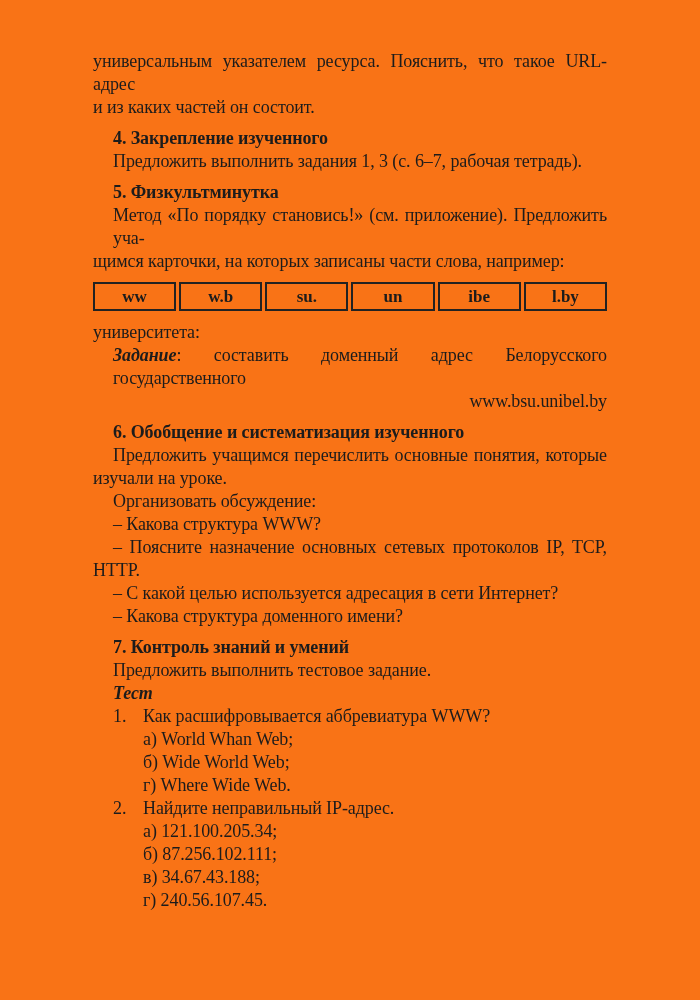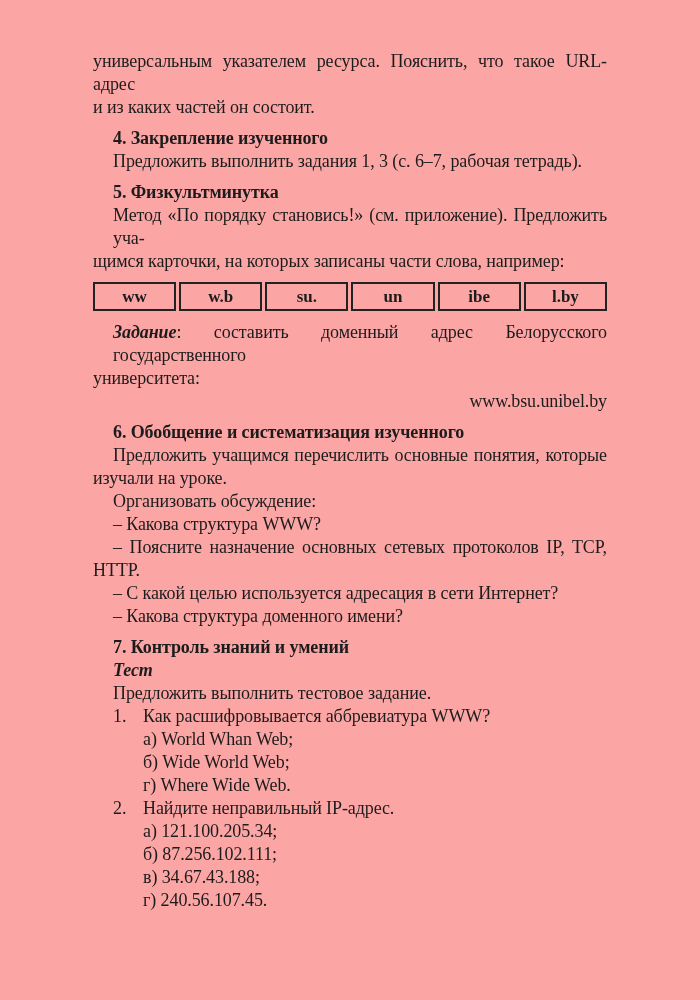--- a/index.html
+++ b/index.html
@@ -2,21 +2,21 @@
 <html><head>
 <meta charset="utf-8">
 <style>
   html, body { margin: 0; padding: 0; background: #ffffff; }
   .page {
     position: relative;
     width: 700px;
     height: 1000px;
     box-sizing: border-box;
     padding: 50px 93px 0 93px;
-    background: #fca5a5;
+    background: #f97316;
     font-family: "Liberation Serif", "DejaVu Serif", serif;
     font-size: 18px;
     line-height: 23px;
     color: #1c1c1c;
     letter-spacing: -0.1px;
     overflow: hidden;
   }
   .ln { white-space: normal; }
   .ind { padding-left: 20px; }
   .ind2 { padding-left: 50px; }
@@ -65,37 +65,37 @@
       <td>ww</td>
       <td>w.b</td>
       <td>su.</td>
       <td>un</td>
       <td>ibe</td>
       <td>l.by</td>
     </tr>
   </tbody>
     </table>
 
+  <div class="ln">университета:</div>
   <div class="ln ind fill"><span class="bi">Задание</span><span>: составить доменный адрес Белорусского государственного</span></div>
-  <div class="ln">университета:</div>
   <div class="ln center">www.bsu.unibel.by</div>
 
   <div class="ln ind b mt">6. Обобщение и систематизация изученного</div>
   <div class="ln ind fill">Предложить учащимся перечислить основные понятия, которые</div>
   <div class="ln">изучали на уроке.</div>
   <div class="ln ind">Организовать обсуждение:</div>
   <div class="ln ind">– Какова структура WWW?</div>
   <div class="ln ind fill">– Поясните назначение основных сетевых протоколов IP, TCP,</div>
   <div class="ln">HTTP.</div>
   <div class="ln ind">– С какой целью используется адресация в сети Интернет?</div>
   <div class="ln ind">– Какова структура доменного имени?</div>
 
   <div class="ln ind b mt">7. Контроль знаний и умений</div>
+  <div class="ln ind">Предложить выполнить тестовое задание.</div>
   <div class="ln ind bi">Тест</div>
-  <div class="ln ind">Предложить выполнить тестовое задание.</div>
 
   <div class="ln ind"><span class="qnum">1.</span><span>Как расшифровывается аббревиатура WWW?</span></div>
   <div class="ln ind2">а) World Whan Web;</div>
   <div class="ln ind2">б) Wide World Web;</div>
   <div class="ln ind2">г) Where Wide Web.</div>
 
   <div class="ln ind"><span class="qnum">2.</span><span>Найдите неправильный IP-адрес.</span></div>
   <div class="ln ind2">а) 121.100.205.34;</div>
   <div class="ln ind2">б) 87.256.102.111;</div>
   <div class="ln ind2">в) 34.67.43.188;</div>

